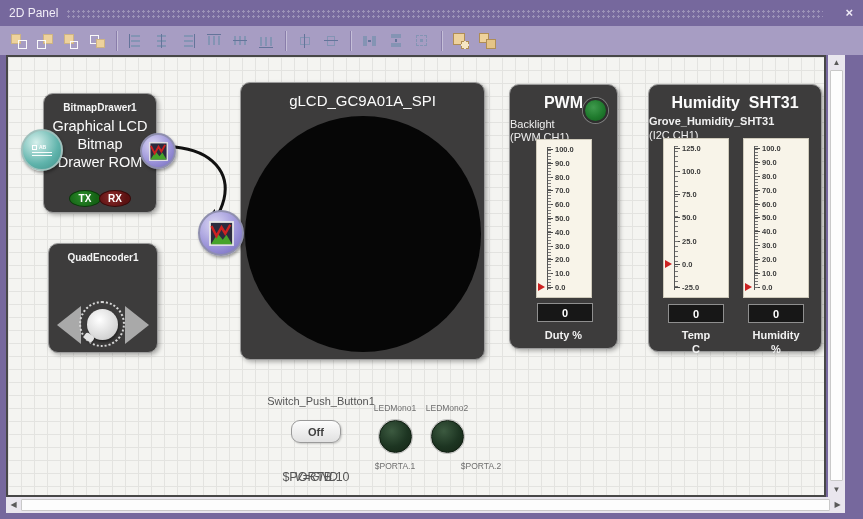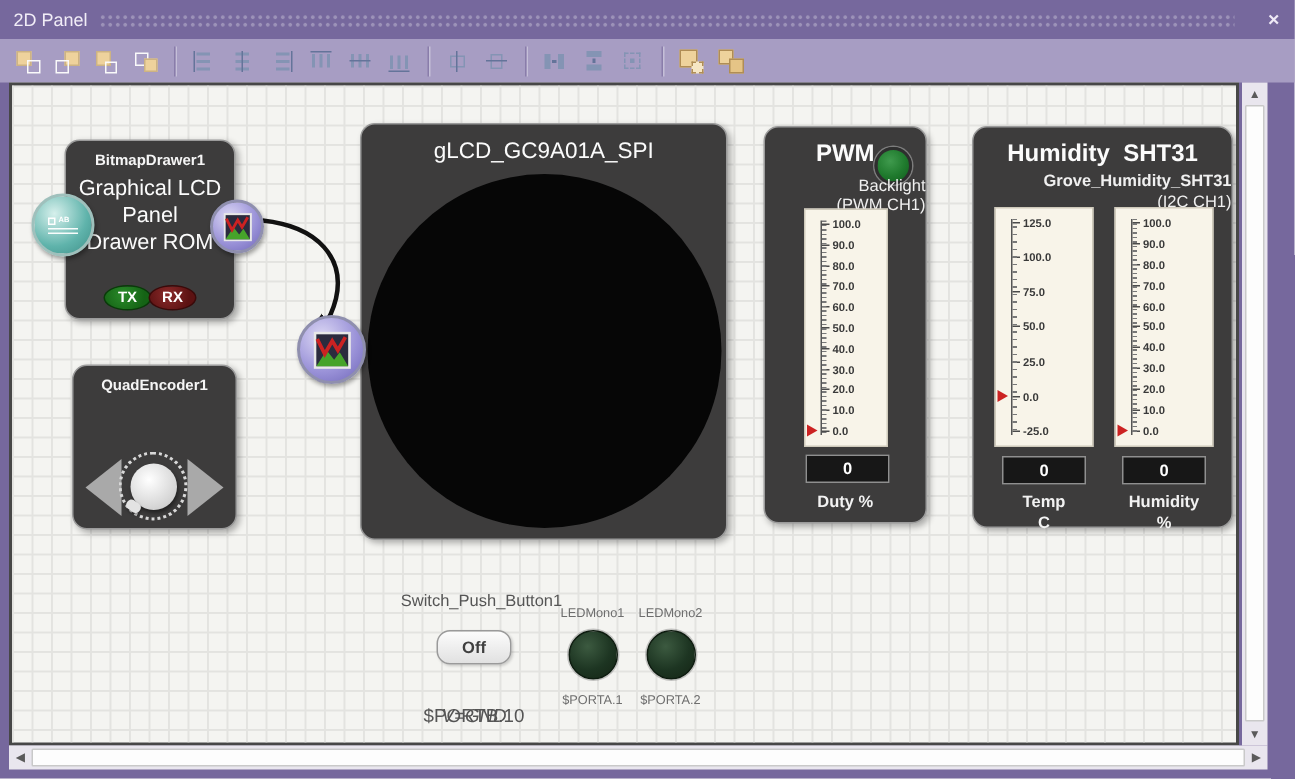--- a/index.html
+++ b/index.html
@@ -59,21 +59,21 @@
   .hscroll .sarrow{line-height:16px;}
   .vthumb{flex:1;margin:0 2px 1px 2px;background:#fdfdfd;border:1px solid #c9c9c9;border-radius:1px;}
   .hthumb{flex:1;margin:2px 0 2px 0;background:#fdfdfd;border:1px solid #c9c9c9;border-radius:1px;}
 
   
   .panel{position:absolute;background:var(--panel,#3d3c3c);border:1px solid #9b9b9b;border-radius:10px;box-shadow:2px 2px 4px rgba(0,0,0,0.3);box-sizing:border-box;}
   .cid{position:absolute;top:8px;left:0;right:0;text-align:center;font-size:10px;font-weight:bold;color:#f5f5f5;}
   .cbig{position:absolute;top:23px;left:0;right:0;text-align:center;font-size:14.5px;color:#fbfbfb;line-height:18px;}
   .ptitle{position:absolute;top:9px;left:0;right:0;text-align:center;color:#fbfbfb;font-size:15px;}
   .ptitle.bold{font-weight:bold;font-size:16px;white-space:pre;}
-  .psub{position:absolute;left:0;right:0;text-align:right;color:#f0f0f0;font-size:11px;}
+  .psub{position:absolute;left:0;right:0;text-align:left;color:#f0f0f0;font-size:11px;}
   .pill{position:absolute;width:30px;height:15px;border-radius:50%;color:#fff;font-size:10px;font-weight:bold;text-align:center;line-height:15px;}
   .pill.tx{background:radial-gradient(circle at 40% 35%,#2a8a2a,var(--tx-green,#156315) 70%);border:1px solid #0a3a0a;}
   .pill.rx{background:radial-gradient(circle at 40% 35%,#8a2a2a,var(--rx-red,#5c1212) 70%);border:1px solid #3a0a0a;}
 
   
   .badge{position:absolute;border-radius:50%;display:flex;align-items:center;justify-content:center;z-index:6;box-shadow:1px 2px 3px rgba(0,0,0,0.35);}
   .badge.teal{background:radial-gradient(circle at 35% 30%,#d6f0ec,var(--badge-teal,#5fb3ab) 60%,#3f8f88);border:2px solid #9fc0bc;}
   .badge.purple{background:radial-gradient(circle at 35% 30%,#dcd8f4,var(--badge-purple,#9a92d8) 58%,#6f66b8);border:2px solid #8f8fae;}
   .ab-box{width:20px;}
   .ab-row{display:flex;align-items:center;gap:2px;justify-content:flex-start;}
@@ -169,21 +169,21 @@
             <path d="M0,0 L8,3.5 L0,7 Z" fill="#111"></path>
           </marker>
         </defs>
         <path d="M167,90 C205,94 222,116 216,142 C212,158 205,165 196,170" fill="none" stroke="#111" stroke-width="3" marker-end="url(#ah)"></path>
       </svg>
 
       <div class="panel" style="left:35px;top:36px;width:114px;height:120px;">
         <div class="cid">BitmapDrawer1</div>
         <div class="cbig">
           <div>Graphical LCD</div>
-          <div>Panel</div>
+          <div>Bitmap</div>
           <div>Drawer ROM</div>
         </div>
         <div class="pill tx" style="left:25px;bottom:5px;">TX</div>
         <div class="pill rx" style="left:55px;bottom:5px;">RX</div>
       </div>
 
       <div class="badge teal" style="left:13px;top:72px;width:38px;height:38px;">
         <div class="ab-box">
           <div class="ab-row">
             <span class="ab-sq"></span>
@@ -370,21 +370,21 @@
       <div class="offbtn" style="left:283px;top:363px;">Off</div>
       <div class="port-label" style="left:248px;top:413px;width:120px;">$PORTB.10</div>
       <div class="port-label" style="left:248px;top:413px;width:120px;font-style:italic;">V=GND</div>
 
       <div class="small-label" style="left:352px;top:346px;width:70px;">LEDMono1</div>
       <div class="led" style="left:371px;top:363px;"></div>
       <div class="small-label" style="left:352px;top:404px;width:70px;">$PORTA.1</div>
 
       <div class="small-label" style="left:404px;top:346px;width:70px;">LEDMono2</div>
       <div class="led" style="left:423px;top:363px;"></div>
-      <div class="small-label" style="left:404px;top:404px;width:70px;">$PORTA.2</div>
+      <div class="small-label" style="left:404px;top:404px;width:70px;padding-left:34px;">$PORTA.2</div>
 
     </div>
   </div>
 
   <div class="vscroll">
     <span class="sarrow">▲</span>
     <div class="vthumb"></div>
     <span class="sarrow">▼</span>
   </div>
 

